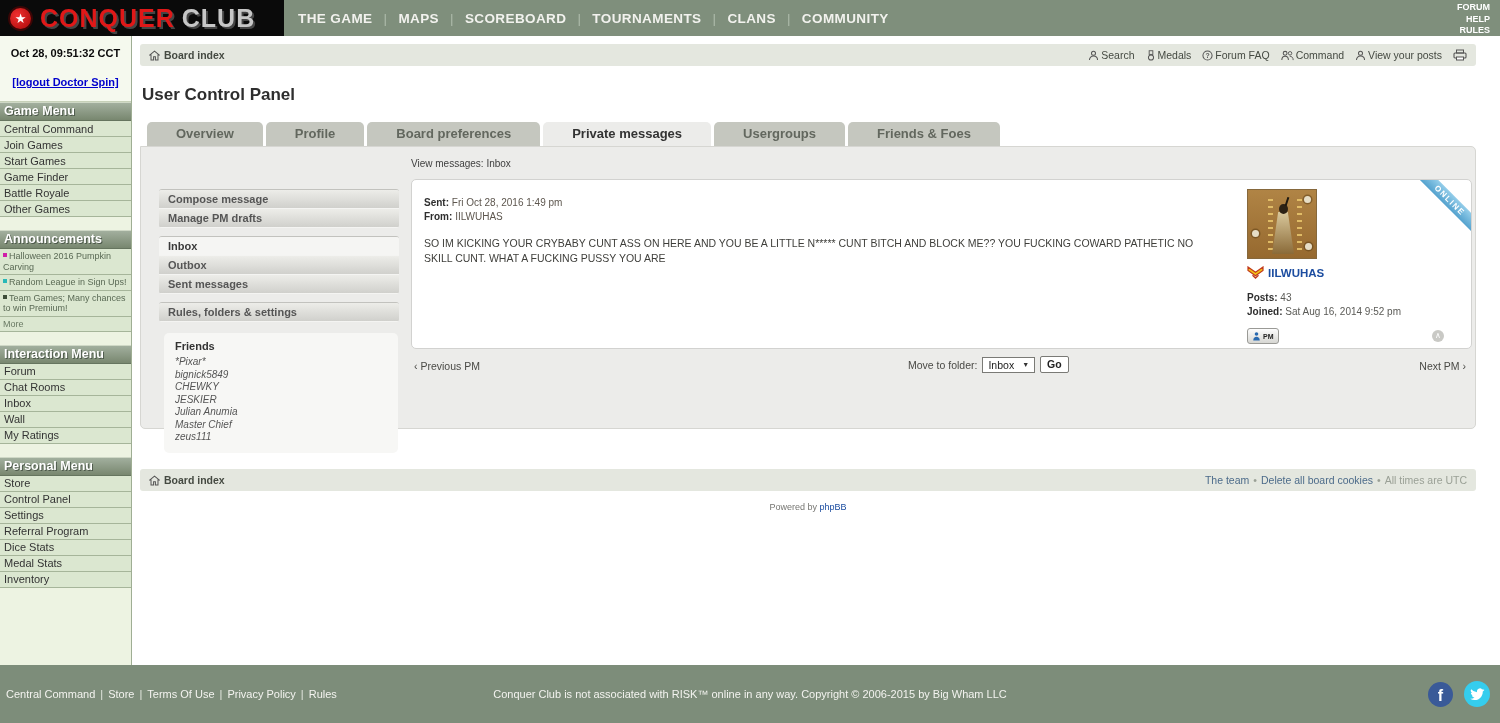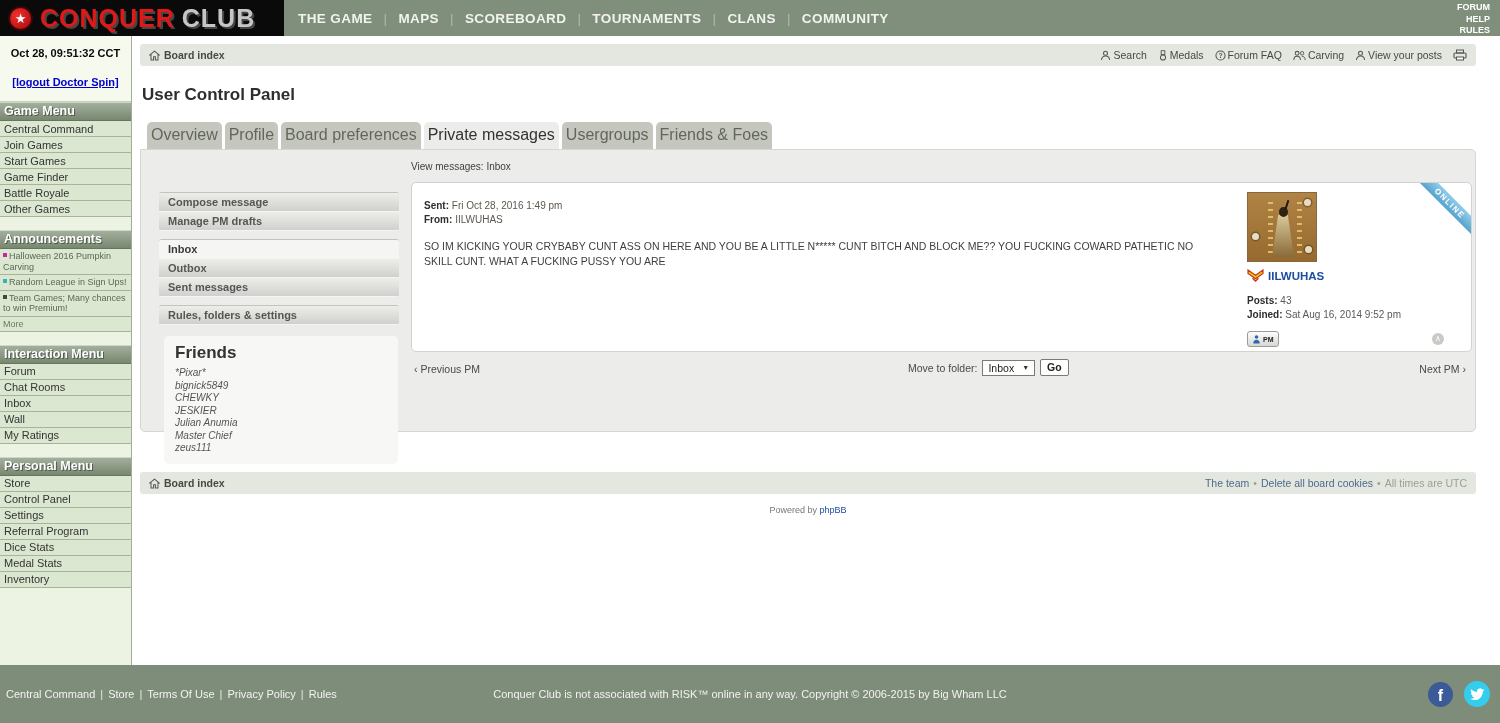--- a/index.html
+++ b/index.html
@@ -40,31 +40,31 @@
   .main { flex:1; background:#fff; padding:8px 24px 0 8px; position:relative; }
   .crumb { height:22px; background:#e4e7df; border-radius:3px; display:flex; align-items:center; padding:0 9px; font-size:10.5px; color:#454a42; }
   .crumb-left { display:flex; align-items:center; gap:4px; font-weight:bold; cursor:pointer; }
   .crumb-right { margin-left:auto; display:flex; align-items:center; gap:11px; }
   .crumb-link { display:flex; align-items:center; gap:2px; cursor:pointer; color:#454a42; }
   .icn { display:inline-flex; }
 
   .h1 { font-size:17px; color:#2e2e2e; font-weight:bold; margin:19px 0 17px 2px; }
 
   .tabs { display:flex; gap:3px; margin-left:7px; }
-  .tab { background:#c5c7bf; color:#62675e; font-weight:normal; font-size:16px; padding:4px 4px 5px; border-radius:5px 5px 0 0; cursor:pointer; white-space:nowrap; }
+  .tab { background:#c5c7bf; color:#62675e; font-weight:bold; font-size:13px; padding:4px 29px 5px; border-radius:5px 5px 0 0; cursor:pointer; white-space:nowrap; }
   .tab.active { background:#ececea; color:#333; }
 
   .panel { background:#ececea; border:1px solid #d6d6d2; border-radius:0 5px 5px 5px; display:flex; height:283px; position:relative; }
 
   .panel-left { width:240px; margin-left:18px; padding-top:42px; flex:0 0 auto; }
   .pm-item { background:linear-gradient(#edede9,#d0d0cc); border-bottom:1px solid #f4f4f2; font-weight:bold; font-size:11px; color:#555; padding:3px 9px; cursor:pointer; }
   .pm-group { margin-bottom:8px; border-radius:3px; overflow:hidden; border-top:1px solid #c2c2be; }
   .pm-item.active { background:#f5f5f3; color:#3a3a3a; }
   .friends-box { background:#f7f7f5; border-radius:5px; margin-top:11px; margin-left:5px; padding:7px 11px 9px; width:234px; }
-  .friends-title { font-size:17px; font-weight:bold; color:#333; margin-bottom:4px; }
+  .friends-title { font-size:11px; font-weight:bold; color:#333; margin-bottom:4px; }
   .friend { font-size:10px; font-style:italic; color:#555; line-height:12.5px; cursor:pointer; }
 
   .panel-right { flex:1; padding:10px 3px 0 12px; position:relative; }
   .view-h { font-size:10px; color:#414141; margin:1px 0 10px; }
   .toolbar { background:#f8f8f6; border-radius:4px; padding:9px 10px 10px; position:relative; }
   .folder-status { font-size:10.5px; color:#3a3a3a; }
   .toolbar-btns { margin-top:9px; display:flex; gap:7px; }
   .btn { background:#fff; border:1px solid #c6c6c4; border-radius:4px; padding:3px 9px; font-size:10px; font-weight:bold; color:#b32b49; letter-spacing:.3px; display:flex; align-items:center; gap:4px; cursor:pointer; }
   .return-link { position:absolute; right:12px; bottom:11px; font-size:10.5px; color:#4a4a46; cursor:pointer; }
 
@@ -239,21 +239,21 @@
           </span>
         <span class="crumb-link">
             <span class="icn">
               <svg width="13" height="11" viewBox="0 0 14 12">
                 <circle cx="4.4" cy="3.6" r="2.1" fill="none" stroke="#555" stroke-width="1.1"></circle>
                 <path d="M0.8 11 C0.8 8.2 2.6 6.8 4.4 6.8 C6.2 6.8 8 8.2 8 11" fill="none" stroke="#555" stroke-width="1.1"></path>
                 <circle cx="9.8" cy="3.6" r="1.9" fill="none" stroke="#555" stroke-width="1"></circle>
                 <path d="M9.4 6.8 C11.6 6.8 13.2 8.2 13.2 11" fill="none" stroke="#555" stroke-width="1"></path>
               </svg>
             </span>
-            <span>Carving</span>
+            <span>Command</span>
           </span>
         <span class="crumb-link">
             <span class="icn">
               <svg width="11" height="11" viewBox="0 0 12 12">
                 <circle cx="6" cy="3.6" r="2.2" fill="none" stroke="#555" stroke-width="1.1"></circle>
                 <path d="M1.6 11 C1.6 8 3.6 6.6 6 6.6 C8.4 6.6 10.4 8 10.4 11" fill="none" stroke="#555" stroke-width="1.1"></path>
               </svg>
             </span>
             <span>View your posts</span>
           </span>

